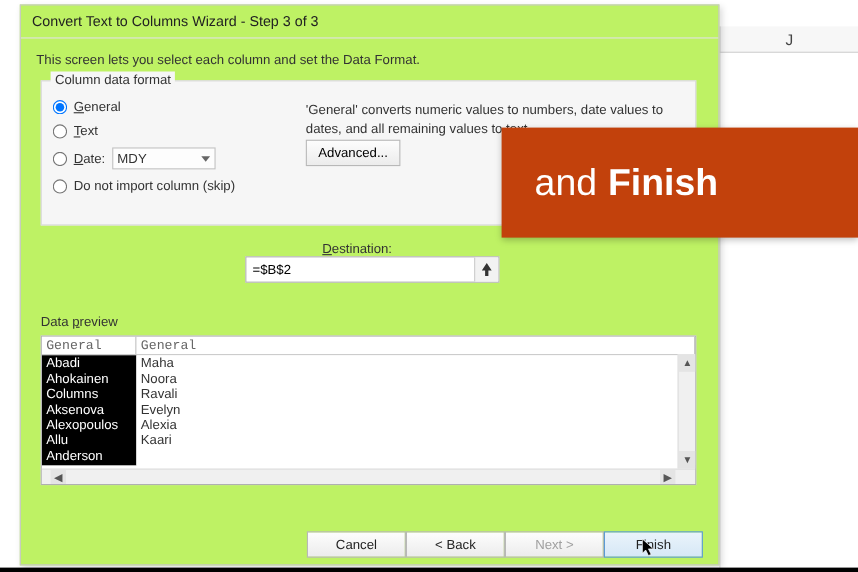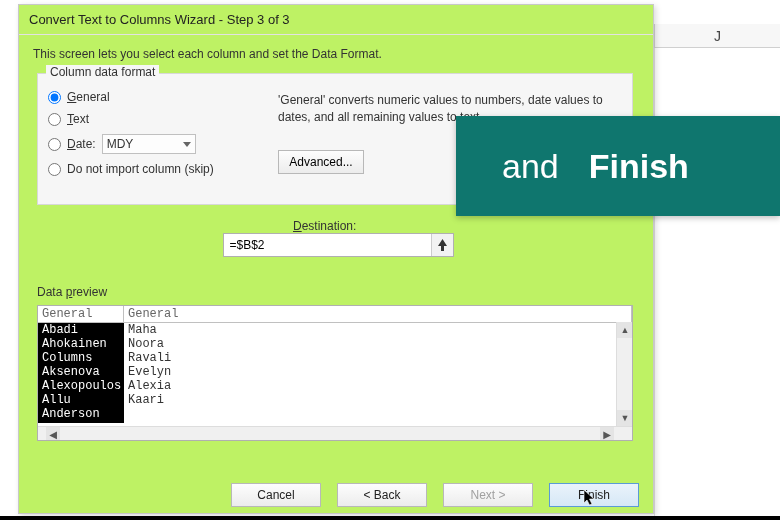--- a/index.html
+++ b/index.html
@@ -117,21 +117,21 @@
     }
     .desc-col {
       float: left;
       width: 330px;
       padding-top: 12px;
       font-size: 12px;
       color: #333;
       line-height: 1.4;
     }
     .advanced-btn {
-      margin-top: 24px;
+      margin-top: 1px;
       width: 86px;
       height: 24px;
       border: 1px solid #b8b8b8;
       background: linear-gradient(#fdfdfd,#ececec);
       font-size: 12px;
       cursor: pointer;
       margin-left: 0;
     }
     .dest-row {
       display: flex;
@@ -192,21 +192,21 @@
       border-bottom: 1px solid #c0c0c0;
     }
     .ph-cell {
       padding: 1px 4px;
       border-right: 1px solid #c0c0c0;
     }
     .ph1 { width: 86px; }
     .ph2 { flex: 1; }
     .preview-body {
       display: flex;
-      font-family: Liberation Mono, monospace;
+      font-family: Liberation Sans, sans-serif;
       font-size: 12px;
       height: 100px;
     }
     .pcol1 {
       width: 86px;
       background: #000;
       color: #fff;
     }
     .pcol2 {
       flex: 1;
@@ -252,21 +252,21 @@
       color: #555;
       font-size: 10px;
     }
     .hscroll .al { position:absolute; left:8px; top:0; }
     .hscroll .ar { position:absolute; right:18px; top:0; }
     .btn-row {
       position: absolute;
       bottom: 6px;
       right: 14px;
       display: flex;
-      gap: 16px;
+      gap: 0;
       justify-content: center;
     }
     .wiz-btn {
       width: 90px;
       height: 24px;
       border: 1px solid #b8b8b8;
       background: linear-gradient(#fdfdfd,#ececec);
       font-size: 12px;
       cursor: pointer;
       color: #222;
@@ -277,29 +277,28 @@
     .wiz-btn.primary {
       border: 1px solid #5b9bd5;
       background: linear-gradient(#eaf3fb,#d6e8f6);
     }
     .overlay-banner {
       position: absolute;
       top: 116px;
       left: 456px;
       width: 324px;
       height: 100px;
-      background: #0f766e;
+      background: #c2410c;
       color: #fff;
       font-size: 34px;
       display: flex;
       align-items: center;
-      padding-left: 46px;
+      padding-left: 30px;
       font-family: "Segoe UI", sans-serif;
       box-shadow: 0 2px 6px rgba(0,0,0,0.25);
-      gap: 20px;
     }
     .overlay-banner .band { font-weight: 300; margin-right: 10px; }
     .overlay-banner .bfin { font-weight: 700; }
     .underline { text-decoration: underline; }
     .cursor {
       position: absolute;
       bottom: 6px;
       right: 56px;
       width: 14px; height: 18px;
       pointer-events: none;

